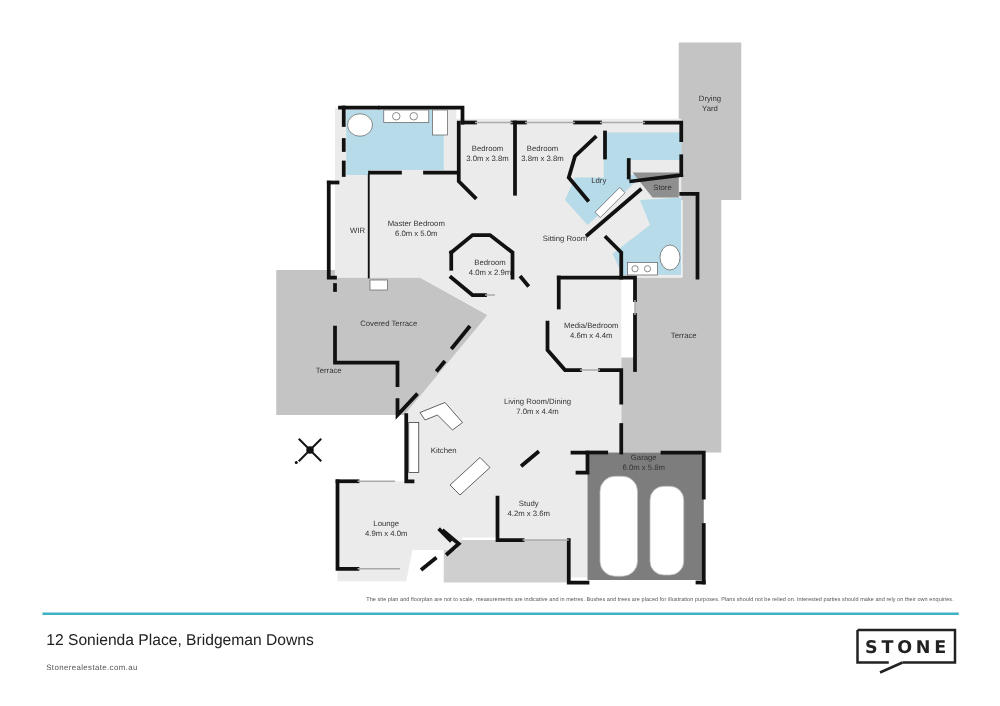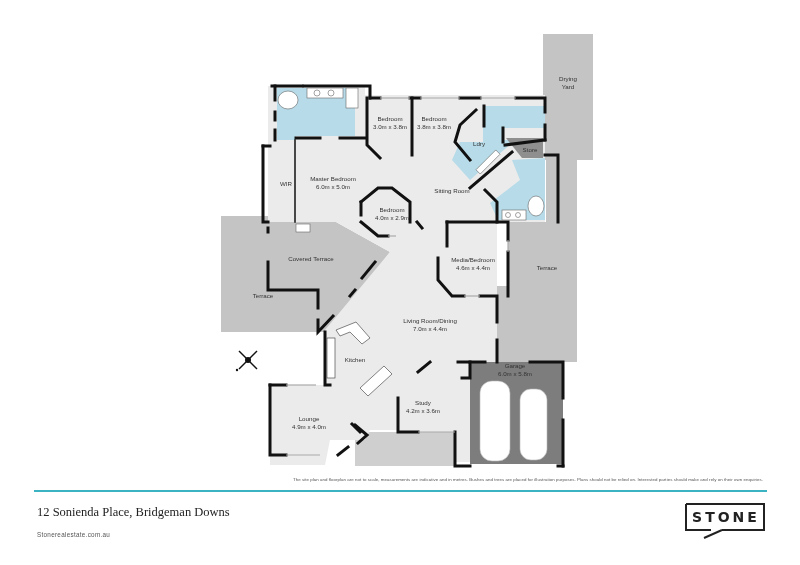--- a/index.html
+++ b/index.html
@@ -1,21 +1,21 @@
 <!DOCTYPE html>
 <html><head>
 <meta charset="utf-8">
 <style>
   html, body { margin:0; padding:0; background:#ffffff; }
   body { width:800px; height:565px; position:relative; overflow:hidden; font-family:"Liberation Sans", sans-serif; }
   #plan { position:absolute; left:0; top:0; width:800px; height:480px; }
   .lbl { font-family:"Liberation Sans", sans-serif; font-size:6.2px; fill:#333333; text-anchor:middle; }
   .disclaimer { position:absolute; left:0; width:763px; top:477px; text-align:right; font-size:4.4px; color:#555555; font-family:"Liberation Sans", sans-serif; letter-spacing:0.05px; }
   .rule { position:absolute; left:34px; top:490px; width:733px; height:2px; background:#3bb3c3; }
-  .address { position:absolute; left:37px; top:505px; font-family:Liberation Serif, serif; font-size:12.5px; color:#222222; }
+  .address { position:absolute; left:37px; top:505px; font-family:Liberation Sans, sans-serif; font-size:12.5px; color:#222222; }
   .website { position:absolute; left:37px; top:531px; font-size:6.3px; color:#555555; letter-spacing:0.3px; font-family:"Liberation Sans", sans-serif; }
   .logo { position:absolute; left:684px; top:502px; width:82px; height:40px; }
   .logo-text { font-family:"DejaVu Sans", sans-serif; font-weight:bold; font-size:14px; letter-spacing:3px; fill:#222222; }
 </style>
 </head>
 <body>
 
 <svg id="plan" viewBox="0 0 800 480" xmlns="http://www.w3.org/2000/svg">
 
   <g>

